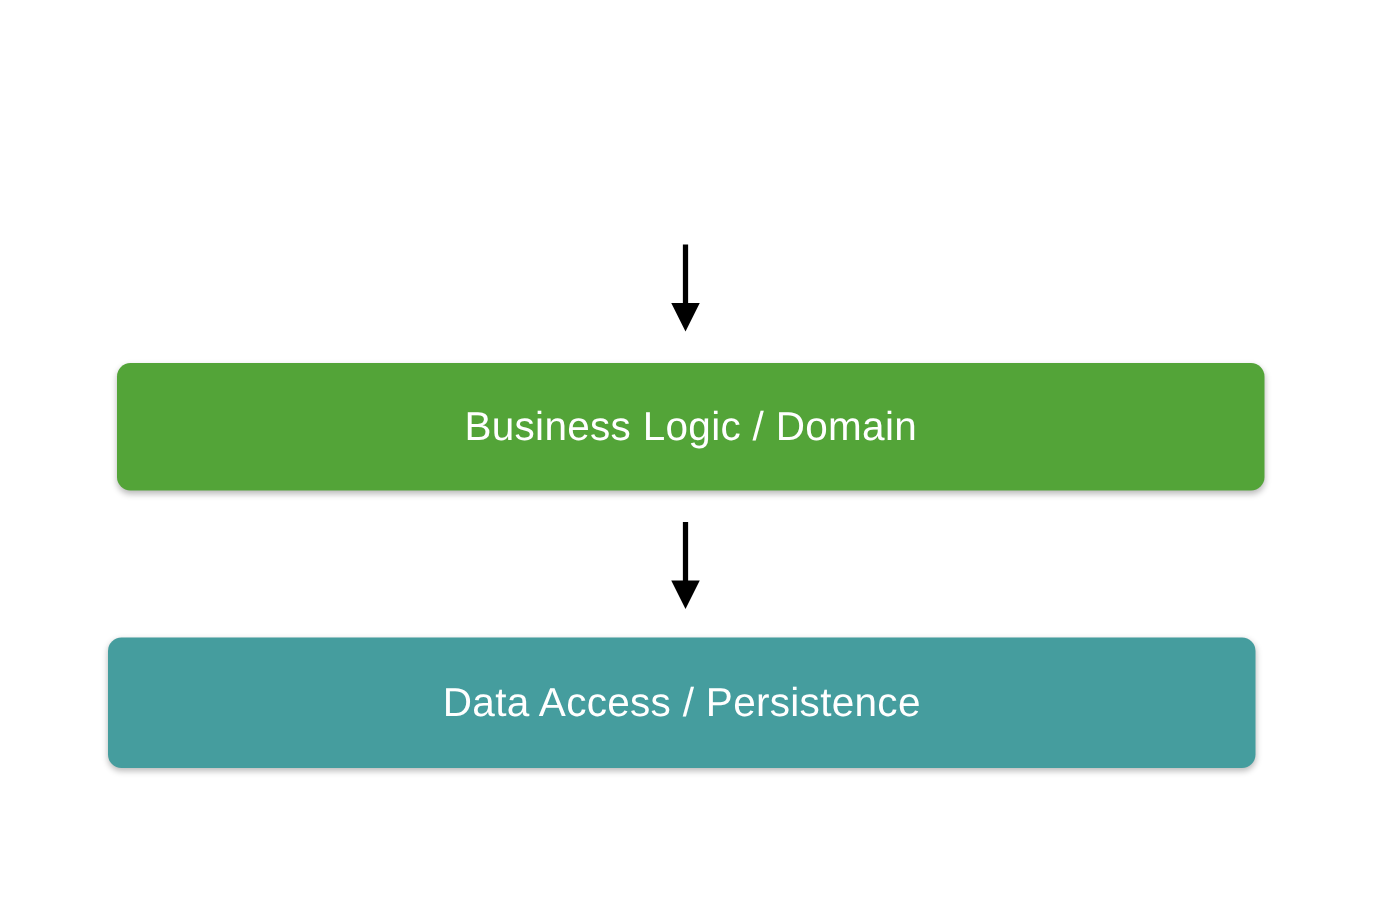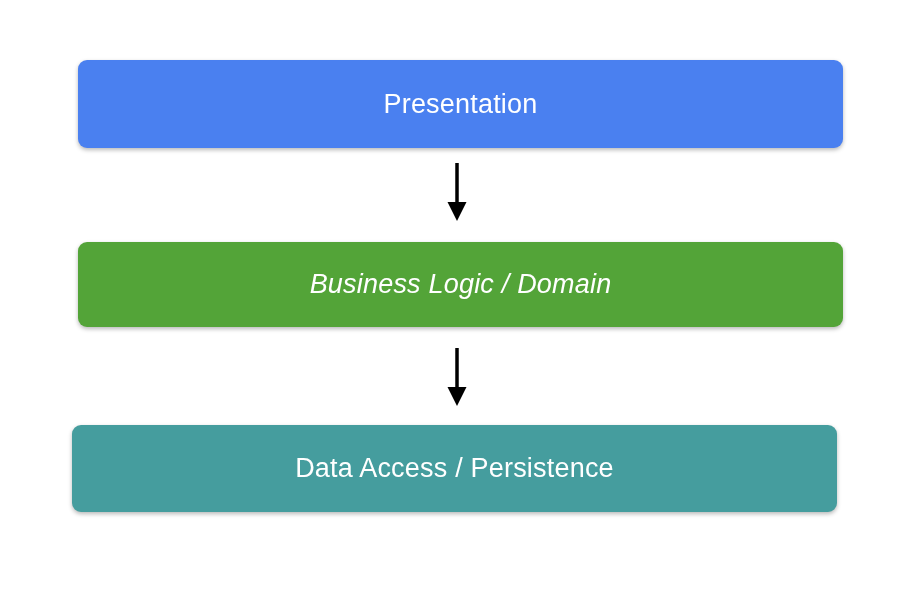--- a/index.html
+++ b/index.html
@@ -41,30 +41,27 @@
     height: 60px;
   }
   .arrow-1 { left: 443px; top: 162px; }
   .arrow-2 { left: 443px; top: 347px; }
 </style>
 </head>
 <body>
 
 <div class="canvas">
 
-  <div class="layer-box layer-1" style="background-color: rgb(74, 128, 240);">
-    <span class="layer-label">Presentation</span>
-  </div>
 
   <svg class="flow-arrow arrow-1" viewBox="0 0 28 60">
     <line x1="14" y1="1" x2="14" y2="42" stroke="#000000" stroke-width="3.5"></line>
     <polygon points="14,59 4.5,40 23.5,40" fill="#000000"></polygon>
   </svg>
 
-  <div class="layer-box layer-2" style="background-color: rgb(83, 164, 56); font-style: italic;">
+  <div class="layer-box layer-2" style="background-color: rgb(83, 164, 56);">
     <span class="layer-label">Business Logic / Domain</span>
   </div>
 
   <svg class="flow-arrow arrow-2" viewBox="0 0 28 60">
     <line x1="14" y1="1" x2="14" y2="42" stroke="#000000" stroke-width="3.5"></line>
     <polygon points="14,59 4.5,40 23.5,40" fill="#000000"></polygon>
   </svg>
 
   <div class="layer-box layer-3" style="background-color: rgb(69, 157, 158);">
     <span class="layer-label">Data Access / Persistence</span>

